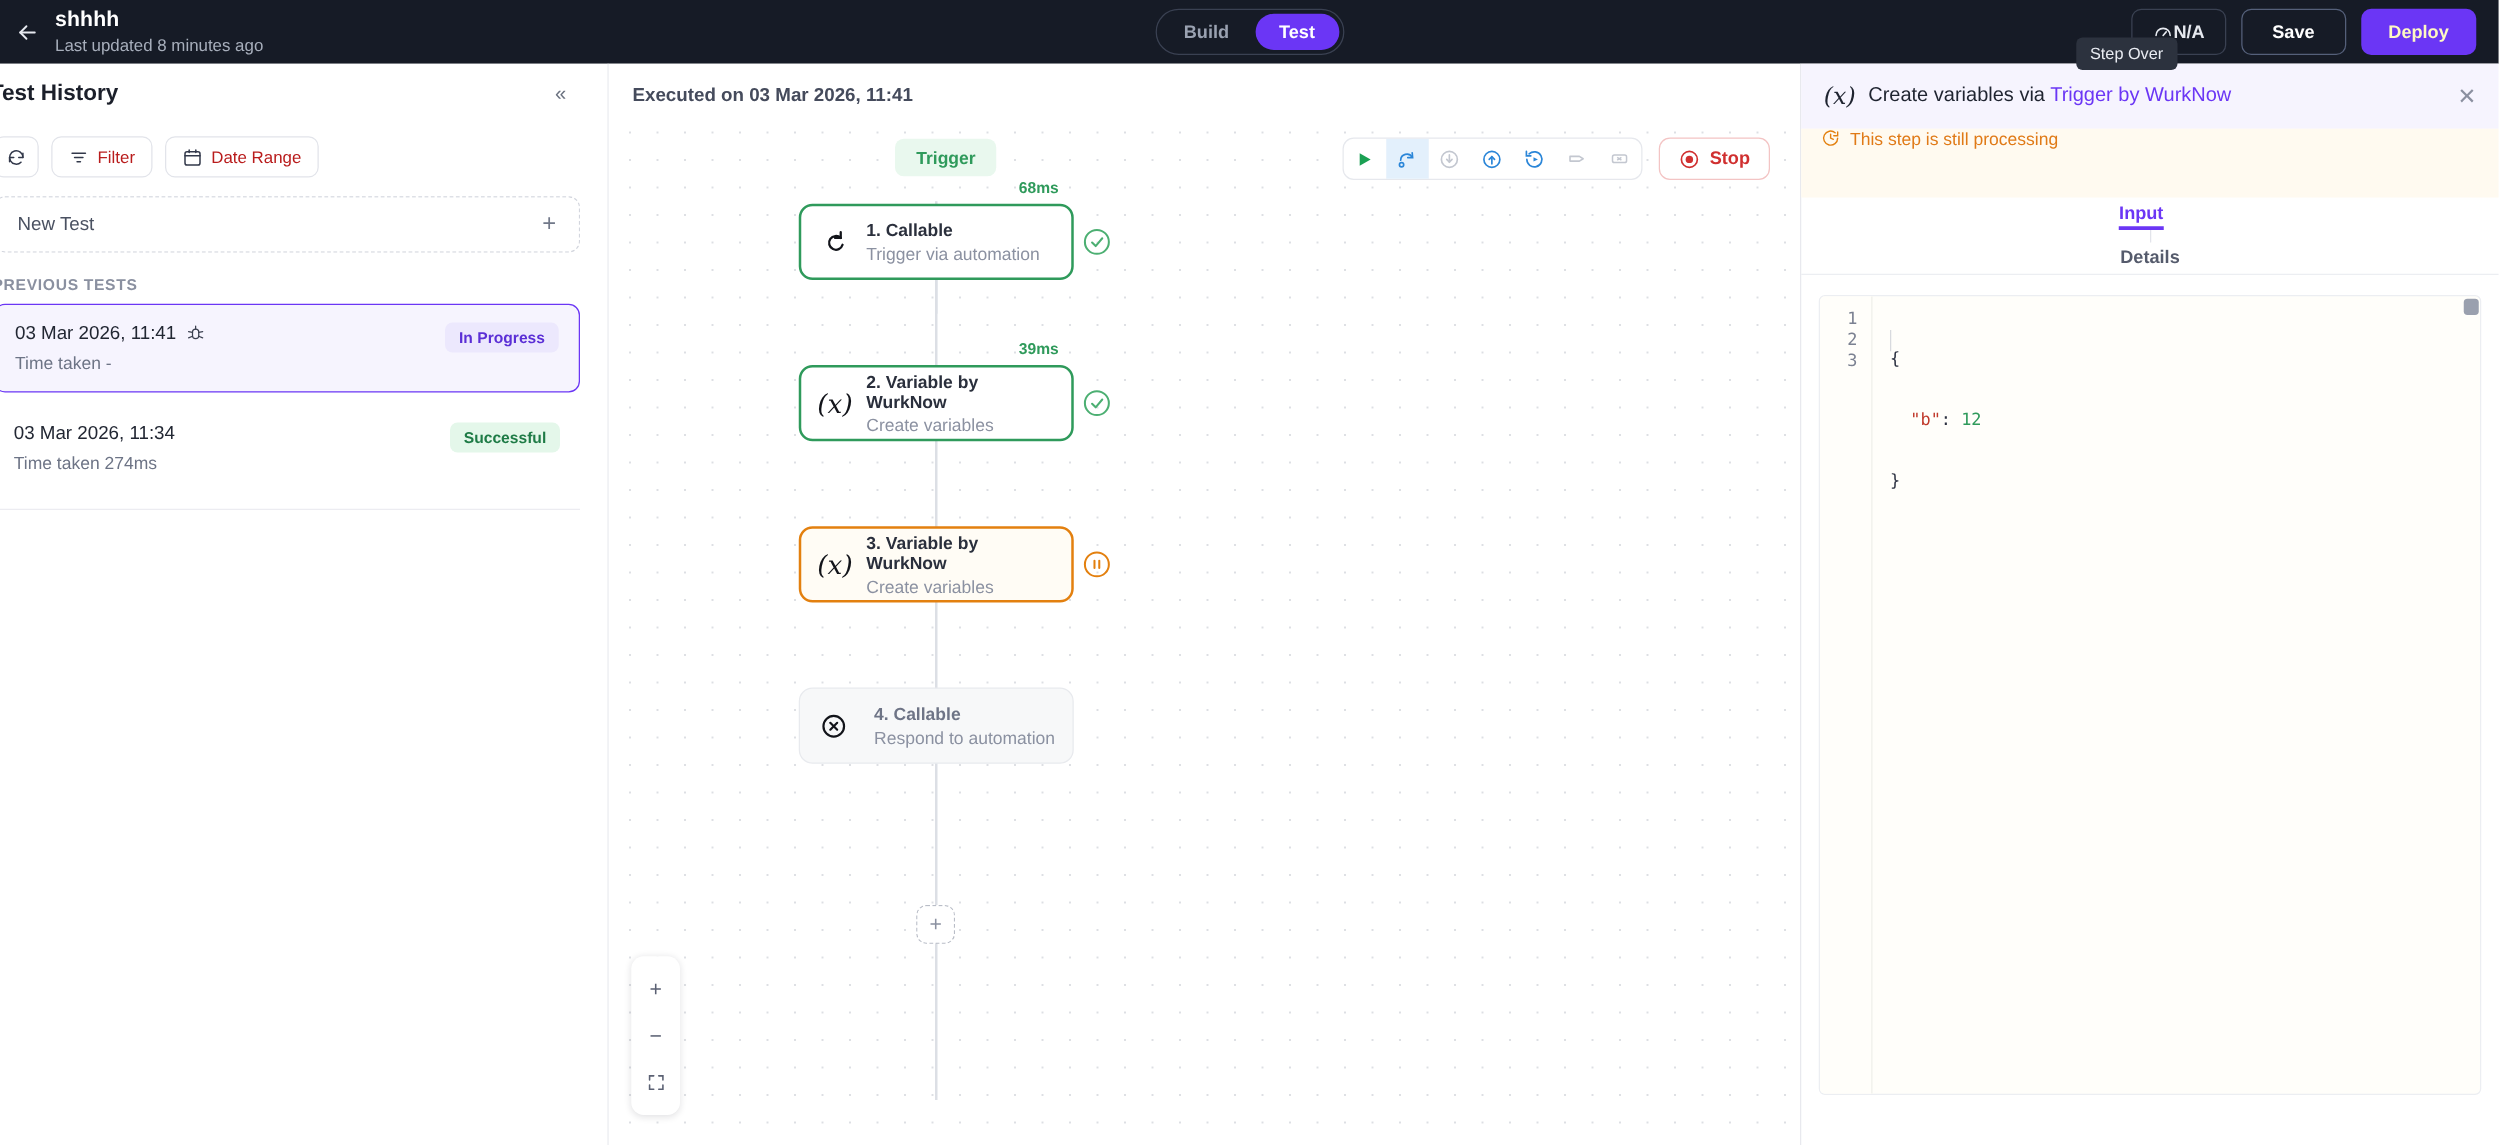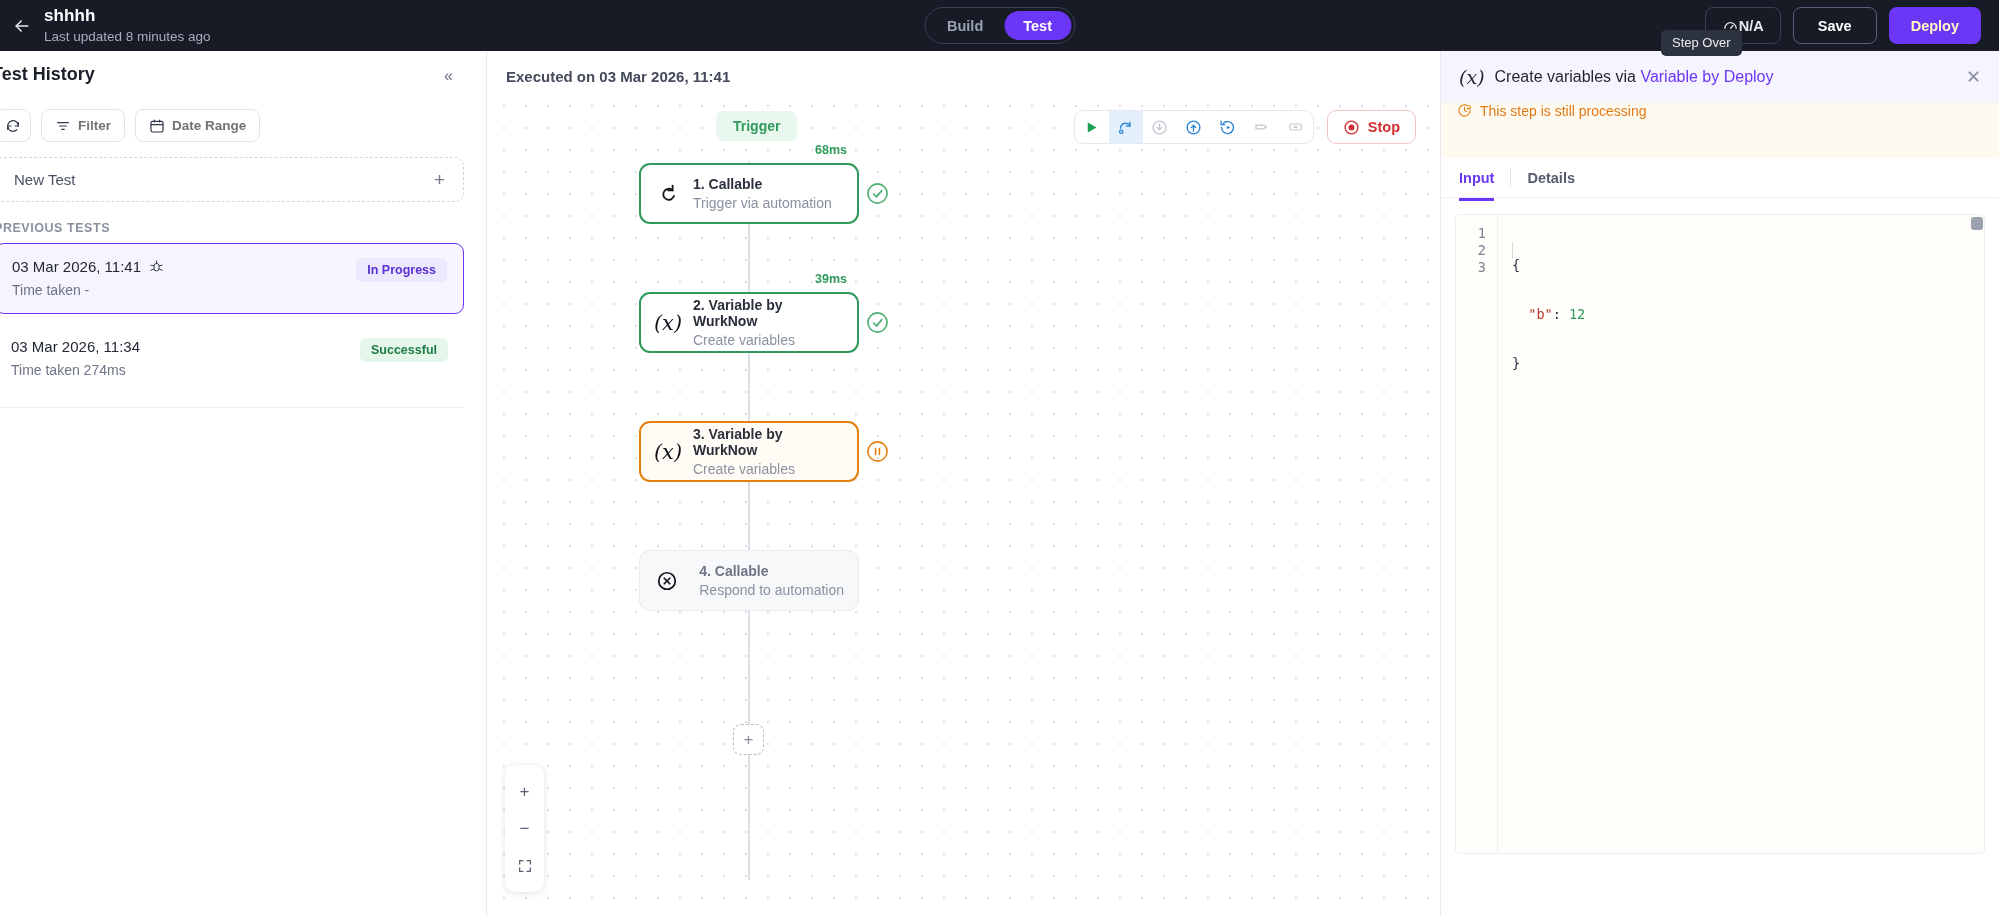--- a/index.html
+++ b/index.html
@@ -71,21 +71,21 @@
   }
   .sb-title { position: absolute; left: -8px; top: 13px; font-size: 18px; font-weight: 700; color: #1b1f2a; }
   .collapse-icon {
     position: absolute; right: 35px; top: 16px; color: #6b7280; font-size: 16px; cursor: pointer;
     letter-spacing: -2px;
   }
   .sb-tools { display: flex; gap: 10px; padding-left: -10px; margin-left: -10px; margin-top: 8px; }
   .tool-btn {
     height: 33px; border: 1px solid #e2e4ea; border-radius: 8px; background: #fff;
     display: flex; align-items: center; gap: 7px; padding: 0 13px;
-    font-size: 13.5px; color: #737373; font-weight: 700; cursor: pointer; text-align: right;
+    font-size: 13.5px; color: #b91c1c; font-weight: 400; cursor: pointer; text-align: right;
   }
   .tool-btn.icon-only { padding: 0 9px; }
   .new-test {
     margin: 15px 22px 0 -5px; height: 45px; border: 1.5px dashed #d3d6de; border-radius: 9px;
     display: flex; align-items: center; justify-content: space-between; padding: 0 18px;
     font-size: 15px; color: #4a5161; cursor: pointer;
   }
   .new-test .plus { font-size: 19px; color: #717889; }
   .prev-label {
     margin: 19px 0 8px -6px; font-size: 12.5px; letter-spacing: .55px;
@@ -194,21 +194,21 @@
   }
   .rp-title { font-size: 16px; color: #1f2430; flex: 1; }
   .rp-title .link { color: #6b36f5; }
   .rp-close { color: #8b90a0; font-size: 18px; cursor: pointer; }
   .rp-status {
     height: 55px; background: #fffaf0; display: flex; align-items: flex-start;
     padding: 0 16px; gap: 8px; font-size: 14px; color: #e07a17;
   }
   .rp-tabs {
     display: flex; align-items: center; gap: 0; padding: 0 18px;
-    border-bottom: 1px solid #eceef2; height: 40px;
+    border-bottom: 1px solid #eceef2; height: 62px; flex-direction: column;
   }
   .rp-tab {
     height: 46px; display: flex; align-items: center; padding: 0 14px;
     font-size: 14.5px; color: #555b6c; font-weight: 600; cursor: pointer;
     position: relative;
   }
   .rp-tab:first-child { padding-left: 0; }
   .rp-tab.active { color: #6b36f5; }
   .rp-tab.active:after {
     content: ""; position: absolute; left: 0; right: 14px; bottom: 0; height: 2.5px; background: #6b36f5;
@@ -495,21 +495,21 @@
         </svg>
         <span>Stop</span>
       </div>
     </div>
   </div>
 
   <div class="rpanel">
     <div class="rp-head">
       <span style="font-family:'DejaVu Serif',serif;font-size:19px;color:#1f2430;font-style:italic;">(<i>x</i>)</span>
       <div class="rp-title">
-        <span>Create variables via </span><span class="link">Variable by Deploy</span>
+        <span>Create variables via </span><span class="link">Trigger by WurkNow</span>
       </div>
       <div class="rp-close">✕</div>
     </div>
 
     <div class="rp-status">
       <svg width="15" height="15" viewBox="0 0 24 24" fill="none" stroke="#e3800f" stroke-width="1.8" stroke-linecap="round">
         <path d="M21 12a9 9 0 1 1-3.2-6.9"></path>
           <polyline points="21 4 21 9 16 9"></polyline>
           <polyline points="12 7 12 12 15.5 13.5"></polyline>
       </svg>

